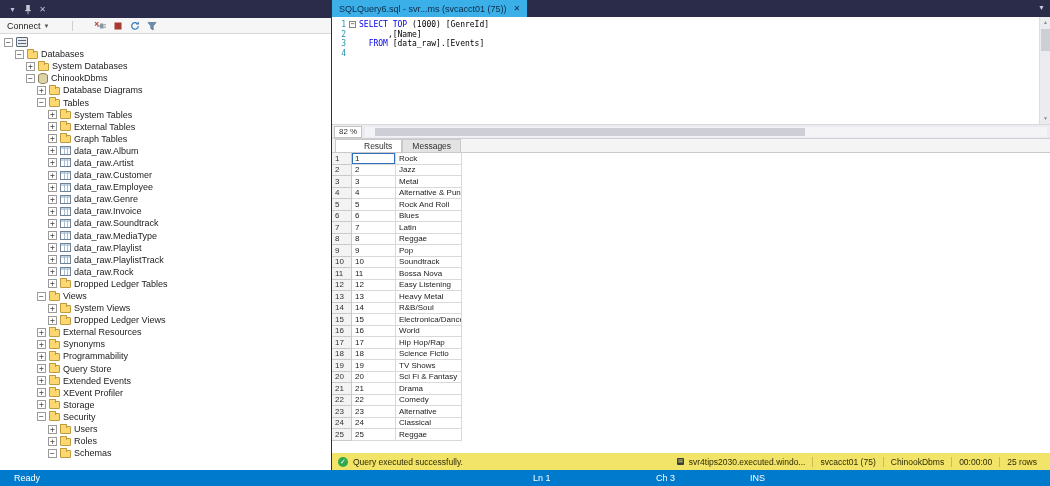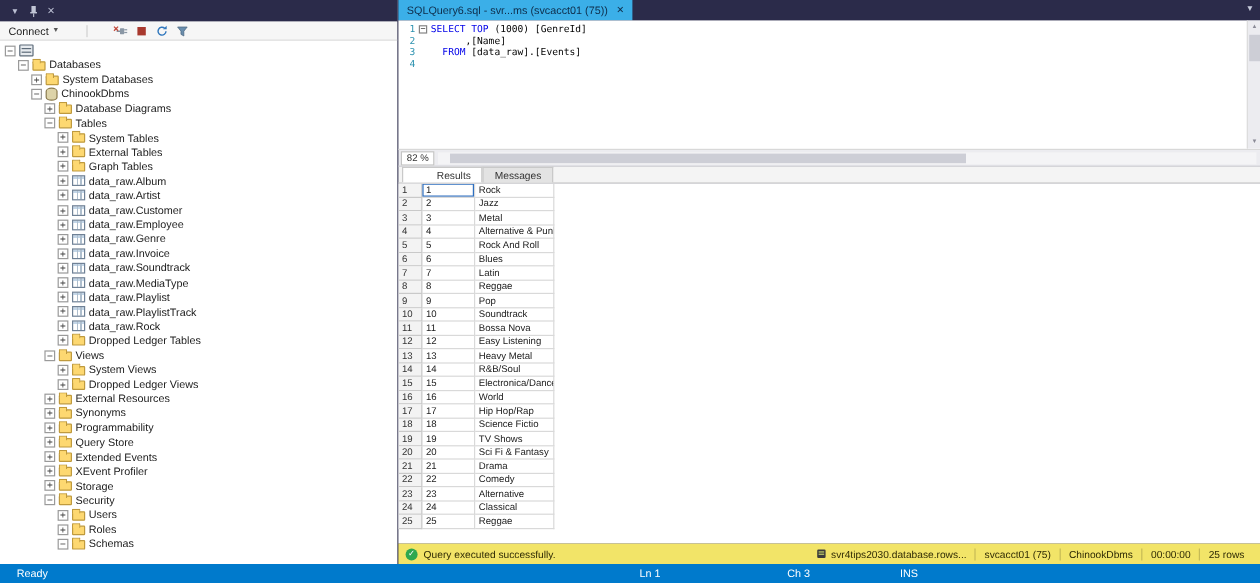--- a/index.html
+++ b/index.html
@@ -500,21 +500,21 @@
     <div id="exec-bar">
       <span class="checkmark">✓</span>
       <span>Query executed successfully.</span>
       <div class="exec-right">
         <span class="exec-item first">
           <svg width="9" height="9" viewBox="0 0 9 9">
               <rect x="1" y="1" width="7" height="7" rx="1" fill="#3b3b3b"></rect>
               <rect x="2.2" y="2.5" width="4.6" height="0.9" fill="#cfe06e"></rect>
               <rect x="2.2" y="4.4" width="4.6" height="0.9" fill="#cfe06e"></rect>
             </svg>
-          <span>svr4tips2030.database.rows...</span>
+          <span>svr4tips2030.executed.windo...</span>
         </span>
         <span class="exec-item">svcacct01 (75)</span>
         <span class="exec-item">ChinookDbms</span>
         <span class="exec-item">00:00:00</span>
         <span class="exec-item">25 rows</span>
       </div>
     </div>
   </div>
 
   <div id="statusbar">

